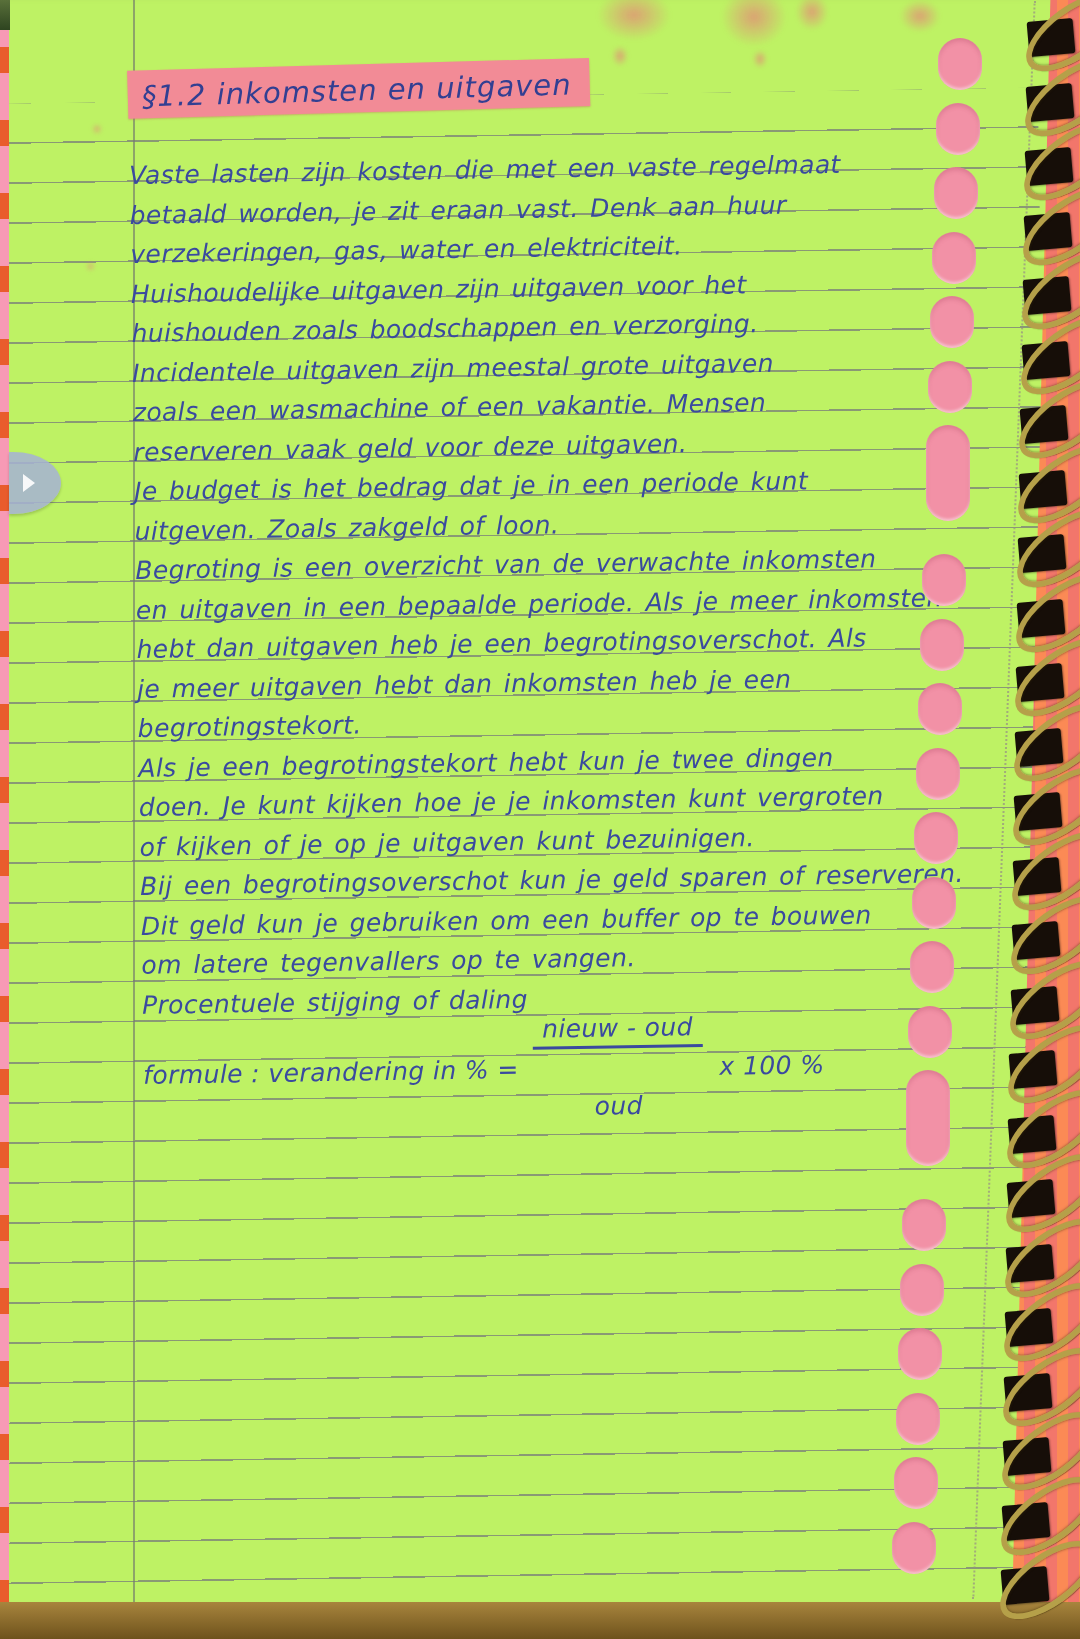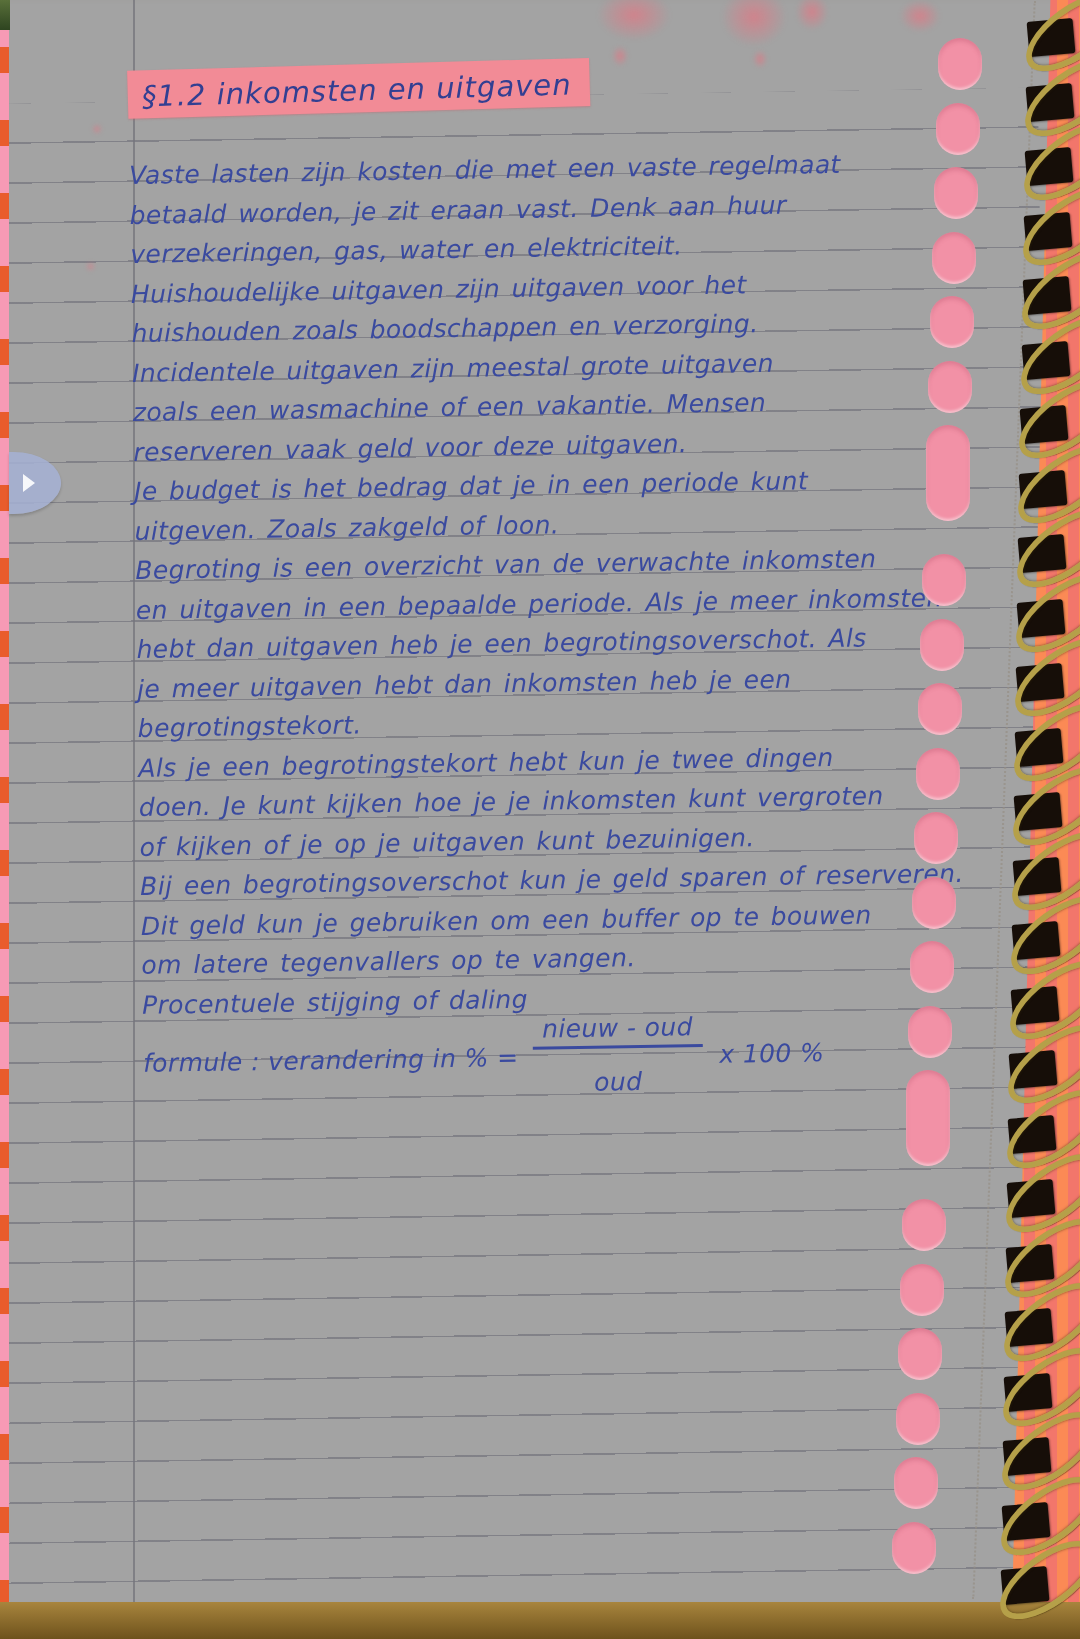--- a/index.html
+++ b/index.html
@@ -7,21 +7,21 @@
          background:#efece7;font-family:"DejaVu Sans",sans-serif;}
 
   
   .side-strip{position:absolute;left:0;top:0;width:9px;height:1612px;z-index:2;
     background:repeating-linear-gradient(180deg,#f79ab5 0 47px,#e95c2c 47px 73px);}
   .green-corner{position:absolute;left:0;top:0;width:10px;height:30px;z-index:3;
     background:linear-gradient(#59703a,#2e4420);}
 
   
   .paper{position:absolute;left:9px;top:0;width:1071px;height:1606px;z-index:1;
-    background:#a3a3a3;border-radius:0 0 20px 6px;
+    background:#bef264;border-radius:0 0 20px 6px;
     box-shadow:inset -8px 0 10px -6px rgba(120,105,90,.35),0 4px 6px rgba(60,45,20,.5);}
   .margin-line{position:absolute;left:124px;top:0;width:2px;height:1606px;
     background:rgba(100,100,110,.55);}
   .content{position:absolute;left:-30px;top:0;width:1070px;height:1612px;
     transform:rotate(-0.9deg);transform-origin:50% 50%;}
   .ruling{position:absolute;left:0;top:96px;width:100%;height:1516px;
     background:repeating-linear-gradient(180deg,transparent 0 38.5px,
       rgba(115,115,124,.7) 38.5px 40px);}
 
   
@@ -29,21 +29,21 @@
     background:#f28b96;padding:9px 18px 5px 14px;transform:rotate(-0.7deg);
     box-shadow:0 1px 2px rgba(200,90,100,.4);}
   .title{font-size:29px;font-style:italic;color:#323f92;letter-spacing:1px;white-space:nowrap;}
   .body{position:absolute;left:160px;top:150px;}
   .hand-line{height:39.5px;line-height:39.5px;font-size:25px;font-style:italic;
     color:#3a4a9f;letter-spacing:.4px;word-spacing:3px;white-space:nowrap;}
   .formula{position:absolute;left:160px;top:1016px;display:flex;align-items:center;
     gap:14px;font-size:25px;font-style:italic;color:#3a4a9f;letter-spacing:.4px;}
   .frac{display:inline-flex;flex-direction:column;align-items:center;line-height:1.12;}
   .num{border-bottom:3px solid #3a4a9f;padding:0 10px 3px;}
-  .den{padding-top:20px;}
+  .den{padding-top:20px;margin-top:24px;}
   .mult{margin-left:2px;}
 
   
   .smudge{position:absolute;z-index:3;border-radius:50%;filter:blur(2px);
     background:radial-gradient(ellipse,rgba(238,110,125,.6),rgba(238,110,125,0) 72%);}
 
   
   .sticky-tab{position:absolute;left:9px;top:452px;width:52px;height:62px;z-index:3;
     background:rgba(166,177,213,.85);border-radius:0 95% 95% 0/0 52% 52% 0;
     box-shadow:0 2px 3px rgba(0,0,0,.18);}

